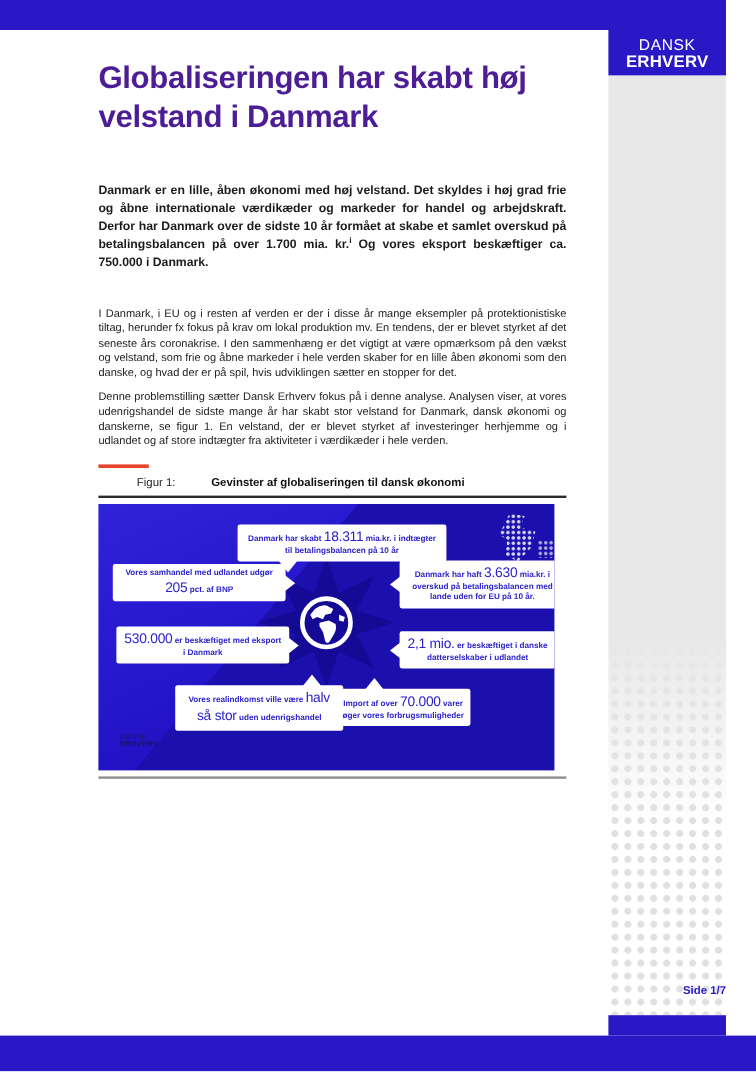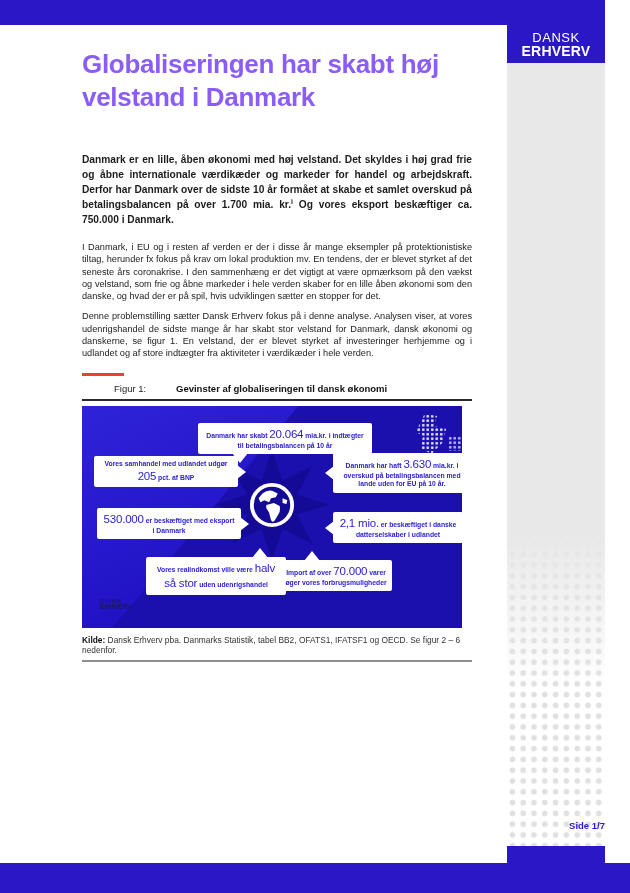--- a/index.html
+++ b/index.html
@@ -20,26 +20,26 @@
     background-size:100% 100%,10.8px 10.8px;}
   .side-label{position:absolute;left:507px;top:820px;width:98px;text-align:right;
     color:#2a18c6;font-size:9.5px;font-weight:700;}
   .footer-tab{position:absolute;left:507px;top:846px;width:98px;height:17px;background:#2a18c6;}
   .footer-bar{position:absolute;left:0;top:863px;width:630px;height:30px;background:#2a18c6;}
 
   
   .content{position:absolute;left:82px;top:0;width:390px;}
   .kicker{font-size:8.5px;font-weight:700;letter-spacing:.6px;color:#2a18c6;}
   .title{margin:38px 0 0 0;font-size:26px;line-height:33px;font-weight:800;letter-spacing:-.3px;
-         color:#8b5cf6;white-space:pre-line;}
+         color:#4c1d95;white-space:pre-line;}
   p{margin:0;}
   .intro{margin-top:38px;font-size:10.2px;line-height:15px;font-weight:700;text-align:justify;color:#1c1c1e;}
   .intro sup{font-size:7px;line-height:0;}
   .body-p{font-size:9.2px;line-height:12.3px;text-align:justify;color:#222;}
-  .p2{margin-top:14px;}
+  .p2{margin-top:28px;}
   .p3{margin-top:8px;}
   .red-divider{margin-top:13px;width:42px;height:3px;background:#e8432d;}
   .fig-caption{margin-top:7px;display:flex;font-size:9.5px;}
   .fig-caption .lab{width:62px;flex:0 0 62px;font-weight:400;color:#1e1e1e;padding-left:32px;}
   .fig-caption .cap{font-weight:700;color:#111;}
   .caption-rule{margin-top:5px;height:2px;background:#2b2b2b;}
 
   
   .infographic{position:relative;margin-top:5px;width:380px;height:222px;overflow:hidden;
     background:linear-gradient(155deg,#2f23d8 0%,#2213c6 55%,#2011bd 100%);}
@@ -124,41 +124,40 @@
       <div class="pixel-cluster small"></div>
 
       <div class="starburst"></div>
       <svg class="globe" viewBox="0 0 48 48" width="46" height="46">
         <circle cx="24" cy="24" r="21" fill="none" stroke="#ffffff" stroke-width="4"></circle>
         <path fill="#ffffff" d="M14 12 q5 -4 10 -3 l6 3 -2 4 -5 1 -2 4 -5 -2 -4 2 -2 -4 z"></path>
         <path fill="#ffffff" d="M18 24 l8 -2 6 3 q1 5 -1 8 l-4 7 q-2 3 -4 0 l-2 -8 -3 -5 z"></path>
         <path fill="#ffffff" d="M35 17 l5 2 -1 4 -4 -1 z"></path>
       </svg>
 
-      <div class="callout c1"><span>Danmark har skabt </span><span class="big">20.064</span><span> mia.kr. i indtægter til betalingsbalancen på 10 år</span><i class="tail t-down"></i></div>
+      <div class="callout c1"><span>Danmark har skabt </span><span class="big">18.311</span><span> mia.kr. i indtægter til betalingsbalancen på 10 år</span><i class="tail t-down"></i></div>
 
       <div class="callout c2"><span>Vores samhandel med udlandet udgør </span><span class="big">205</span><span> pct. af BNP</span><i class="tail t-right"></i></div>
 
       <div class="callout c3"><span></span><span class="big">530.000</span><span> er beskæftiget med eksport i Danmark</span><i class="tail t-right"></i></div>
 
       <div class="callout c4"><span>Danmark har haft </span><span class="big">3.630</span><span> mia.kr. i overskud på betalingsbalancen med lande uden for EU på 10 år.</span><i class="tail t-left"></i></div>
 
       <div class="callout c5"><span></span><span class="big">2,1 mio.</span><span> er beskæftiget i danske datterselskaber i udlandet</span><i class="tail t-left"></i></div>
 
       <div class="callout c6"><span>Vores realindkomst ville være </span><span class="big">halv så stor</span><span> uden udenrigshandel</span><i class="tail t-up"></i></div>
 
       <div class="callout c7"><span>Import af over </span><span class="big">70.000</span><span> varer øger vores forbrugsmuligheder</span><i class="tail t-up"></i></div>
 
       <div class="ig-logo">
         <span class="a">DANSK</span>
         <span class="b">ERHVERV</span>
       </div>
     </div>
 
-    <p class="kilde"><b>Kilde:</b><span> Dansk Erhverv pba. Danmarks Statistik, tabel BB2, OFATS1, IFATSF1 og OECD. Se figur 2 – 6 nedenfor.</span></p>
     <div class="source-rule"></div>
 
   </div>
 
   <div class="side-label">Side 1/7</div>
   <div class="footer-tab"></div>
   <div class="footer-bar"></div>
 
 </div>
 

